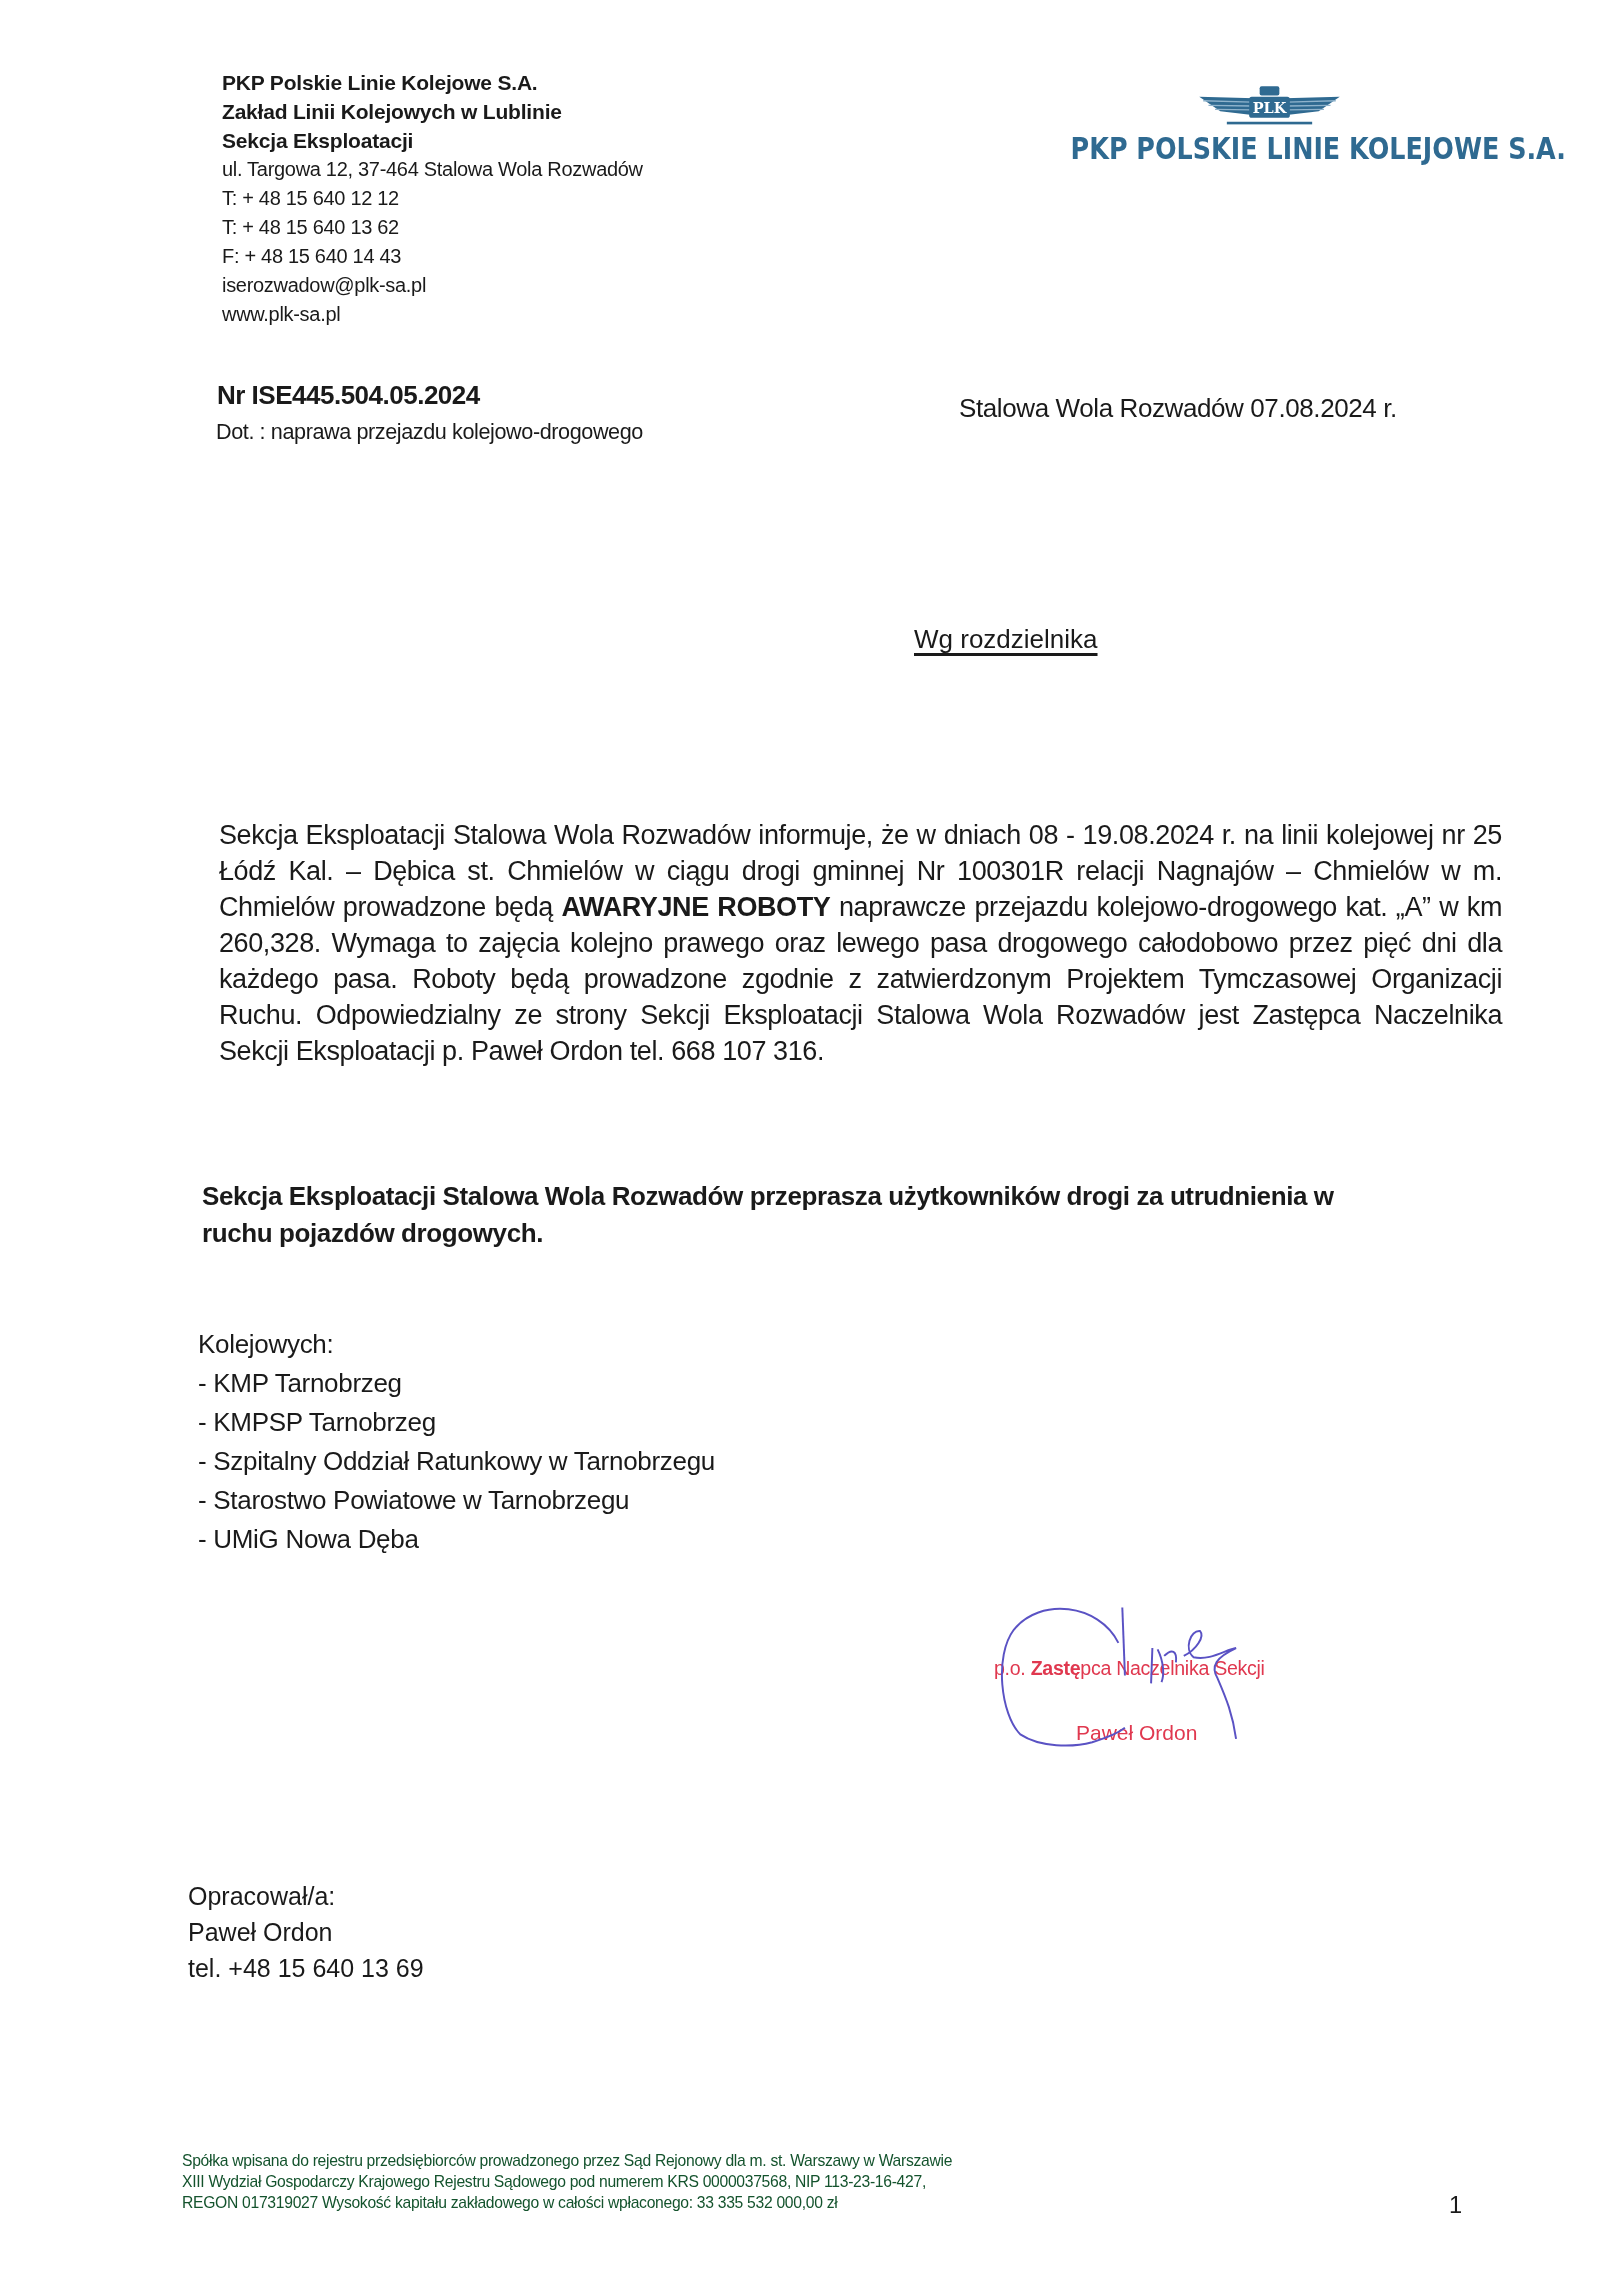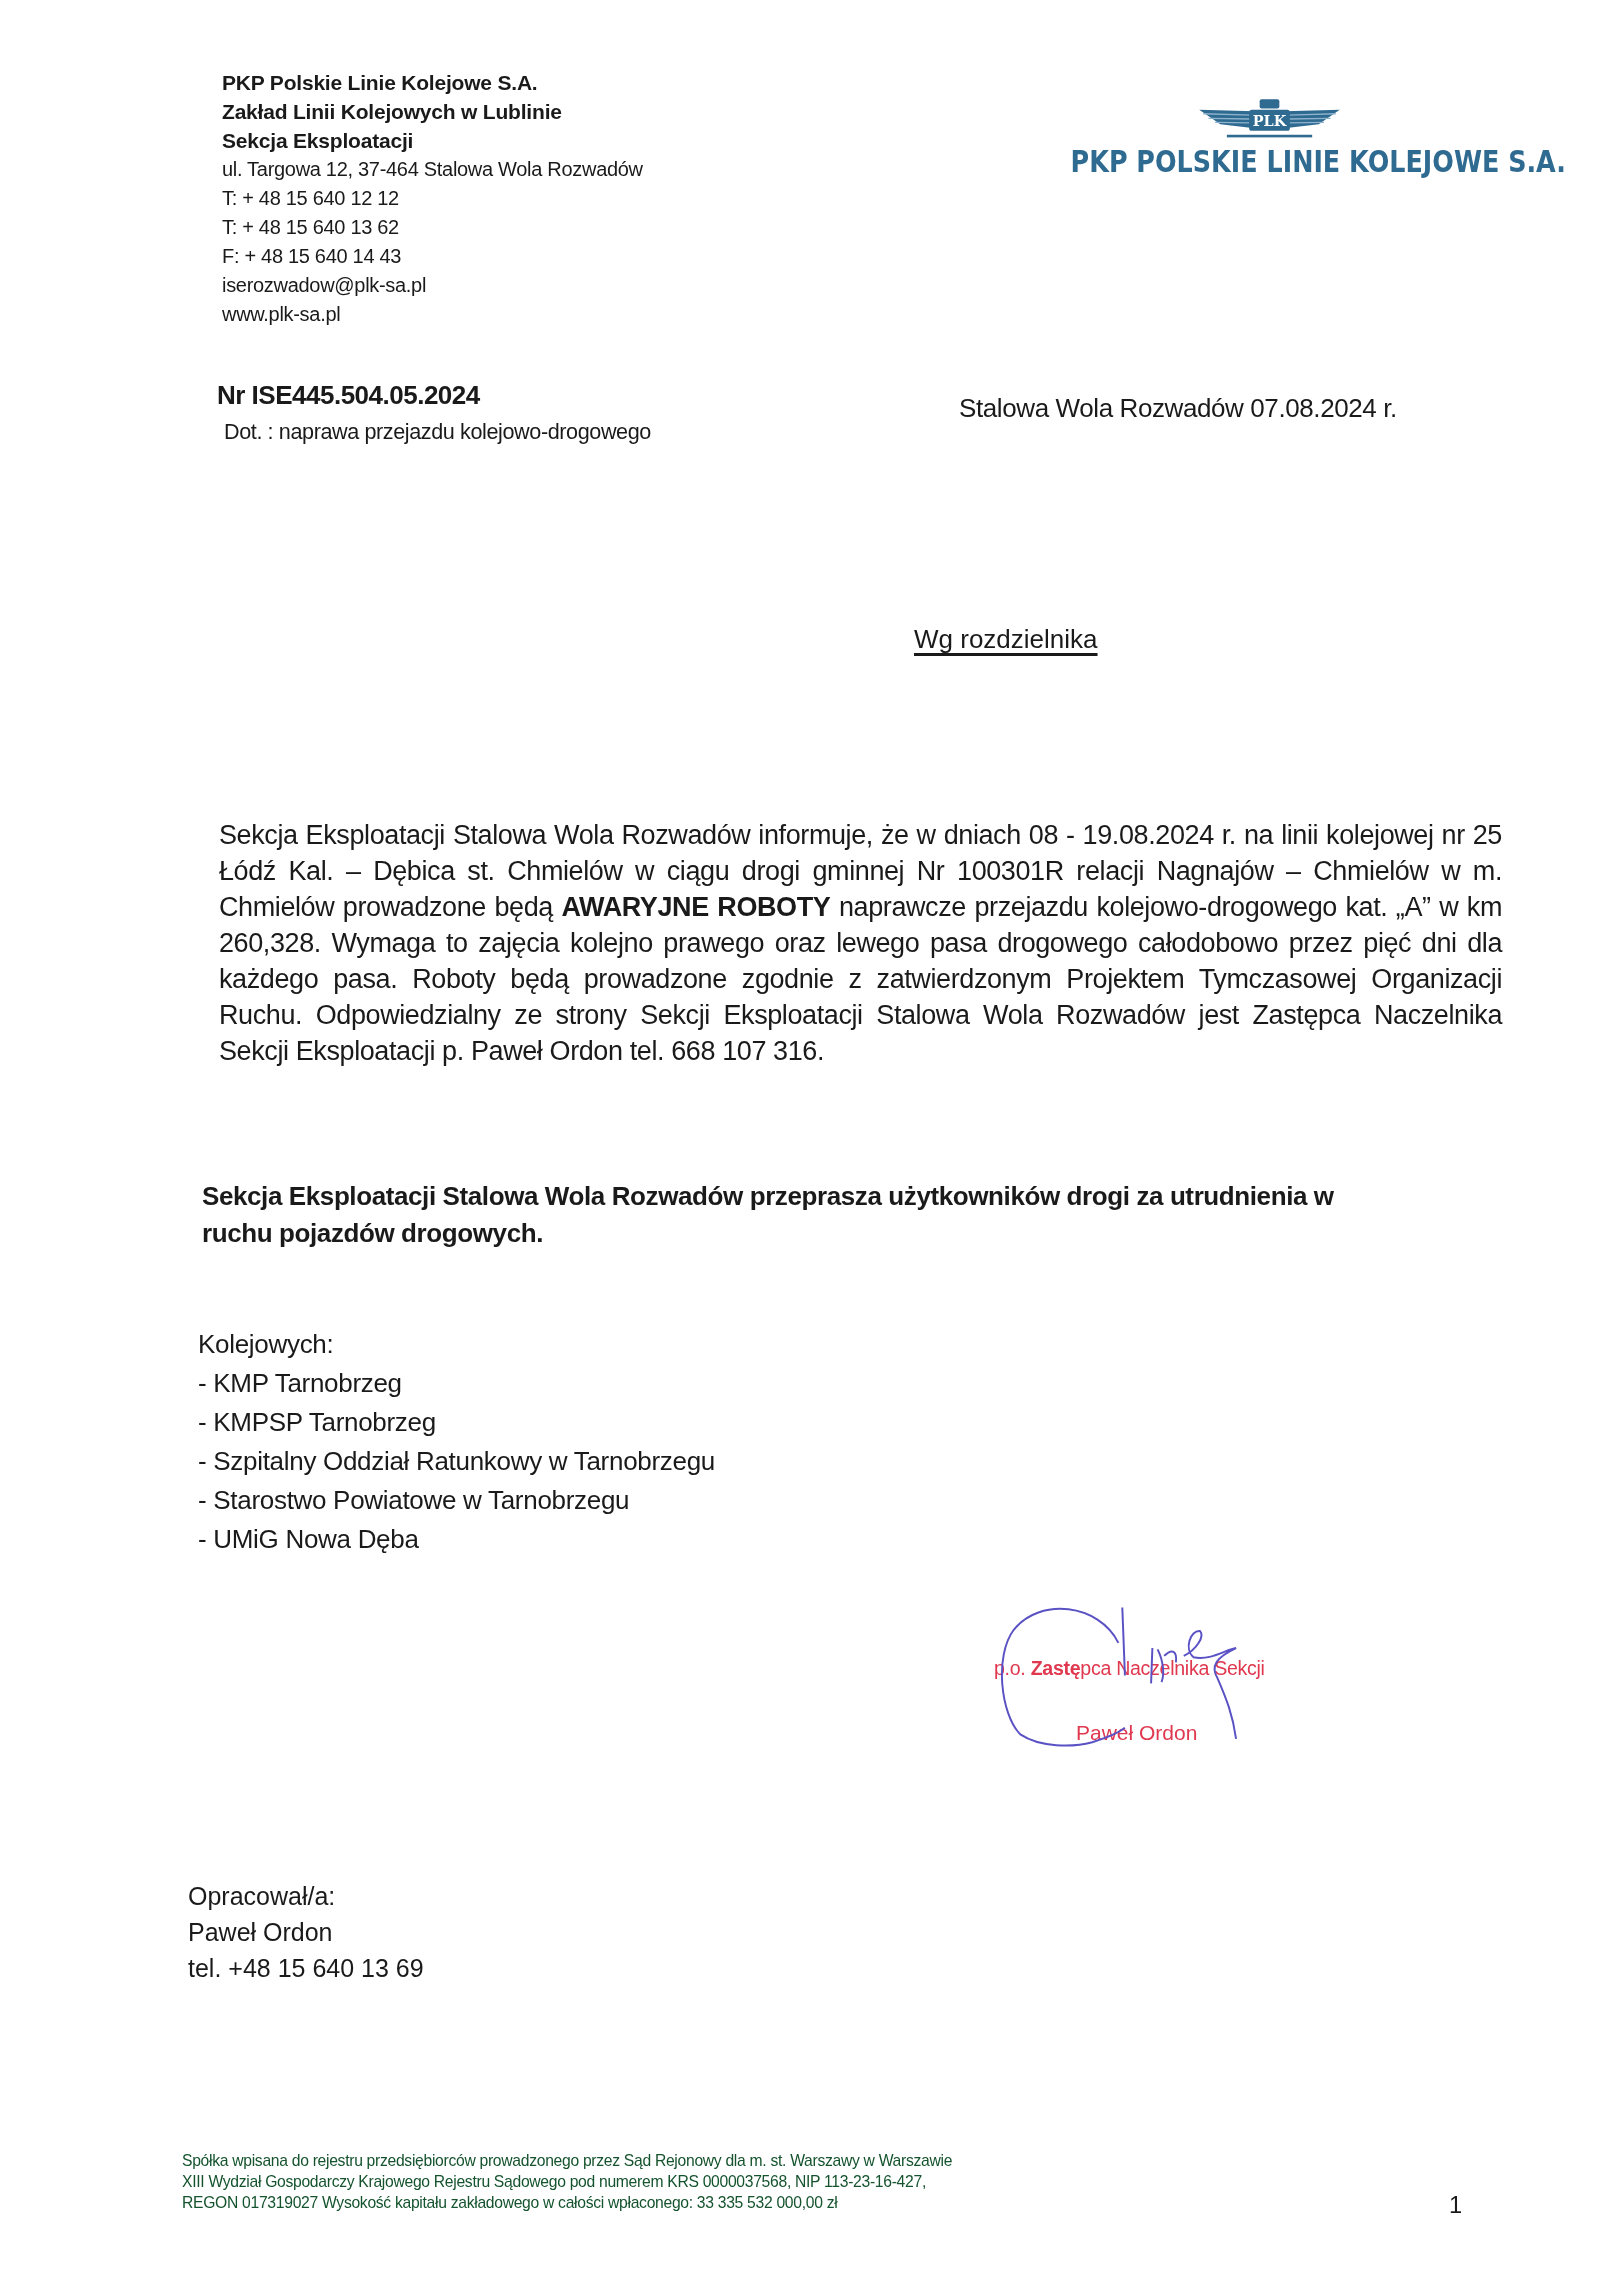--- a/index.html
+++ b/index.html
@@ -29,21 +29,21 @@
       letter-spacing: -0.2px;
     }
     #sender .line {
       font-size: 20px;
       letter-spacing: -0.3px;
     }
 
     
     #logo {
       left: 1027px;
-      top: 98px;
+      top: 85px;
       width: 484px;
       text-align: center;
     }
     #logo svg { display: block; margin: 0 auto; }
     #logo-text {
       margin-top: 2.6px;
       font-family: "DejaVu Sans", sans-serif;
       font-weight: bold;
       font-size: 31px;
       color: #2f6a91;
@@ -55,21 +55,21 @@
 
     
     #ref-number {
       left: 217px;
       top: 380px;
       font-weight: bold;
       font-size: 26px;
       letter-spacing: -0.5px;
     }
     #subject {
-      left: 224px;
+      left: 216px;
       top: 419px;
       font-size: 21.6px;
       letter-spacing: -0.4px;
     }
     #place-date {
       left: 959px;
       top: 393px;
       font-size: 26px;
       letter-spacing: -0.4px;
     }

